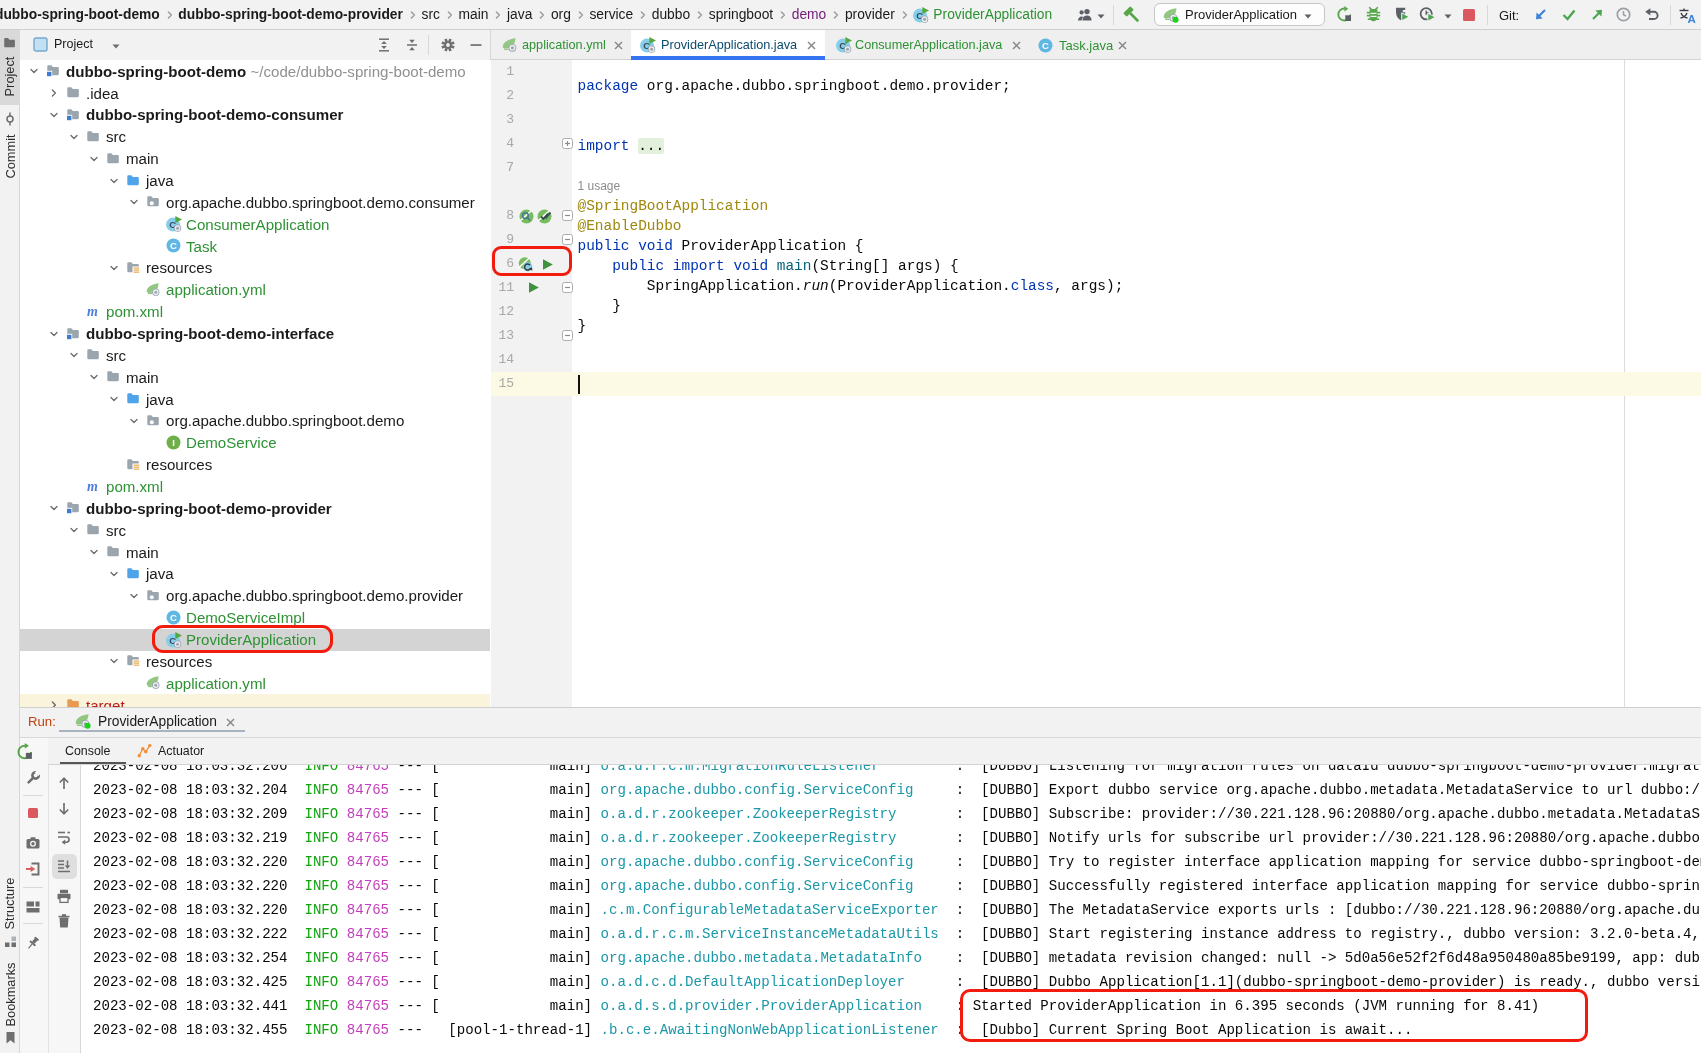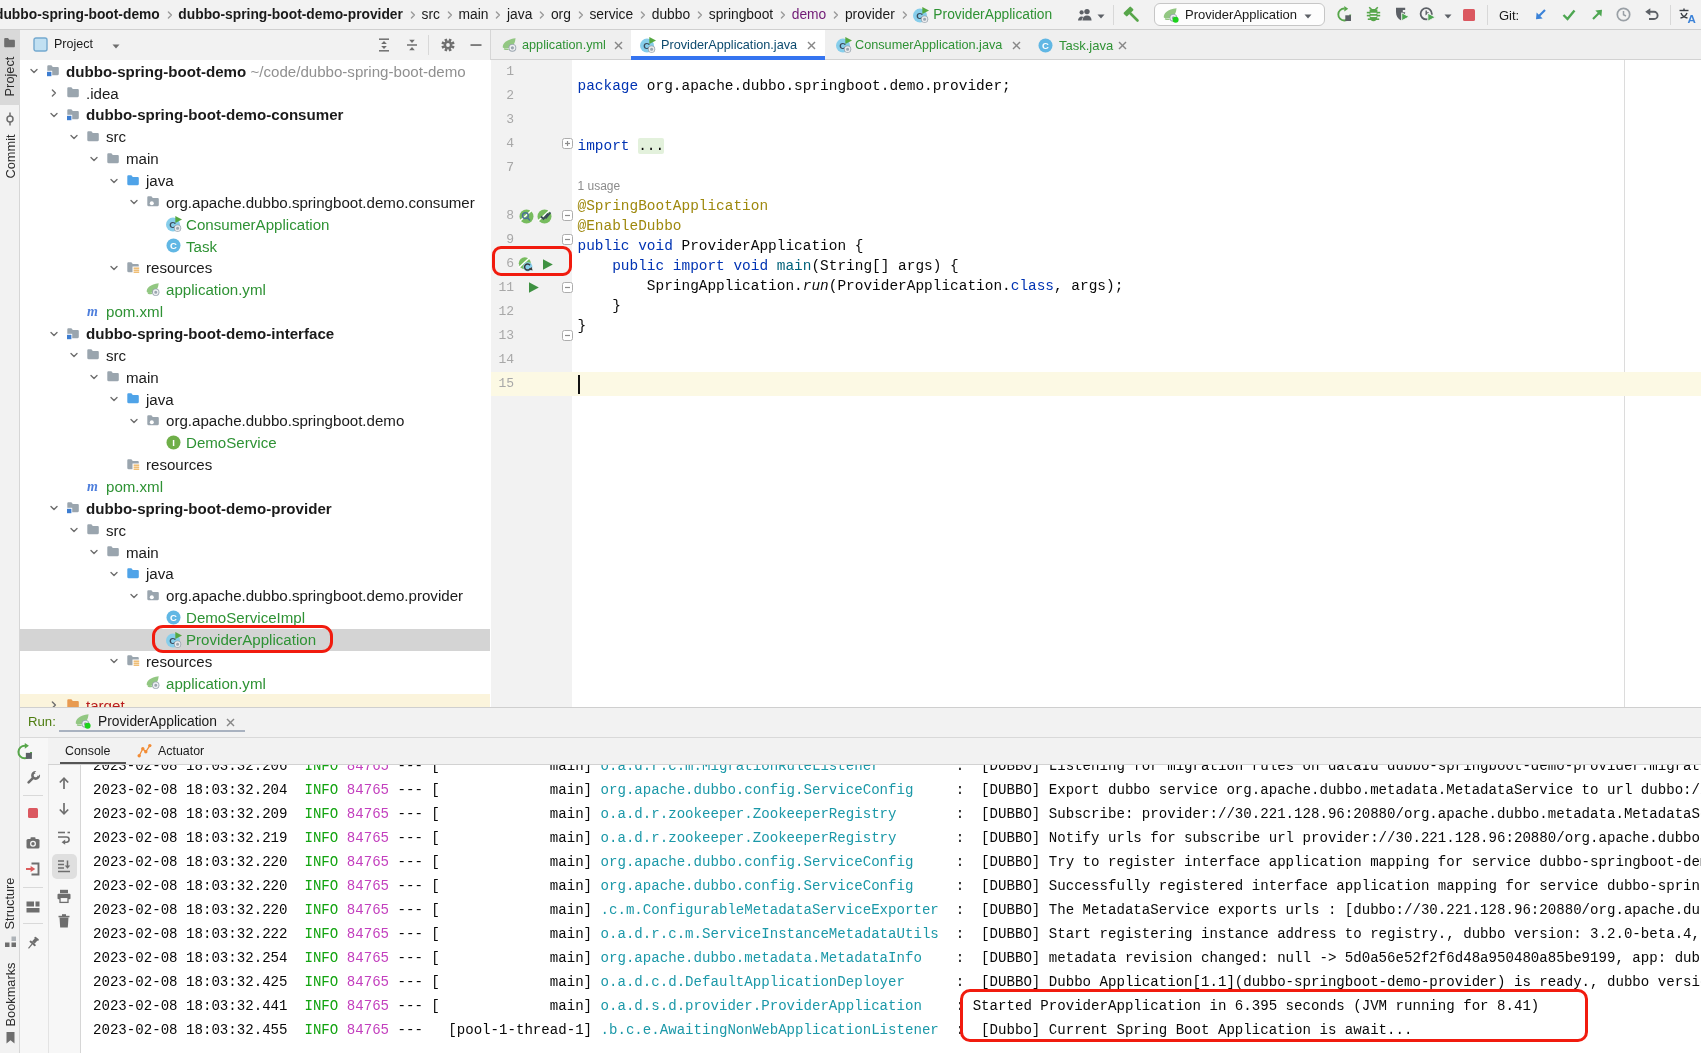--- a/index.html
+++ b/index.html
@@ -821,21 +821,21 @@
 <span style="color:#9E880D">@EnableDubbo</span>
 <span style="color:#0033B3">public void</span> ProviderApplication {
     <span style="color:#0033B3">public import void</span> <span style="color:#00627A">main</span>(String[] args) {
         SpringApplication.<span style="font-style:italic">run</span>(ProviderApplication.<span style="color:#0033B3">class</span>, args);
     }
 }
 </pre>
 <div style="position:absolute;left:578px;top:375px;width:1.8px;height:19px;background:#111"></div>
 <div style="position:absolute;left:20px;top:707px;width:1681px;height:1px;background:#CFCFCF"></div>
 <div style="position:absolute;left:20px;top:708px;width:1681px;height:29px;background:#F2F2F2"></div>
-<div style="position:absolute;left:28px;top:714px;font-size:13.2px;color:#4d7c0f">Run:</div>
+<div style="position:absolute;left:28px;top:714px;font-size:13.2px;color:#c2410c">Run:</div>
 <div style="position:absolute;left:75px;top:713px">
     <svg width="16" height="16" viewBox="0 0 16 16" style="display:block">
       <g transform="scale(1.0)">
 <path d="M0.8 10.6 C0.4 6.2 4.4 2.4 13.6 1.2 C13.1 2.8 13.4 4.2 12.2 6.6 C10.6 9.8 7 11.6 3.6 11.6 C2.5 11.6 1.5 11.2 0.8 10.6 Z" fill="#92C782"></path>
 <path d="M2 11.9 C3.5 12.4 5.2 12.6 6.6 12.3" stroke="#92C782" stroke-width="1.2" fill="none"></path>
 <circle cx="10.4" cy="10.8" r="3.9" fill="#9AA5AF"></circle>
 <circle cx="10.4" cy="10.8" r="2.3" fill="none" stroke="#EDEFF1" stroke-width="1.4"></circle>
 <circle cx="12.6" cy="12.8" r="3" fill="#1DD21D"></circle>
       </g>
     </svg>

